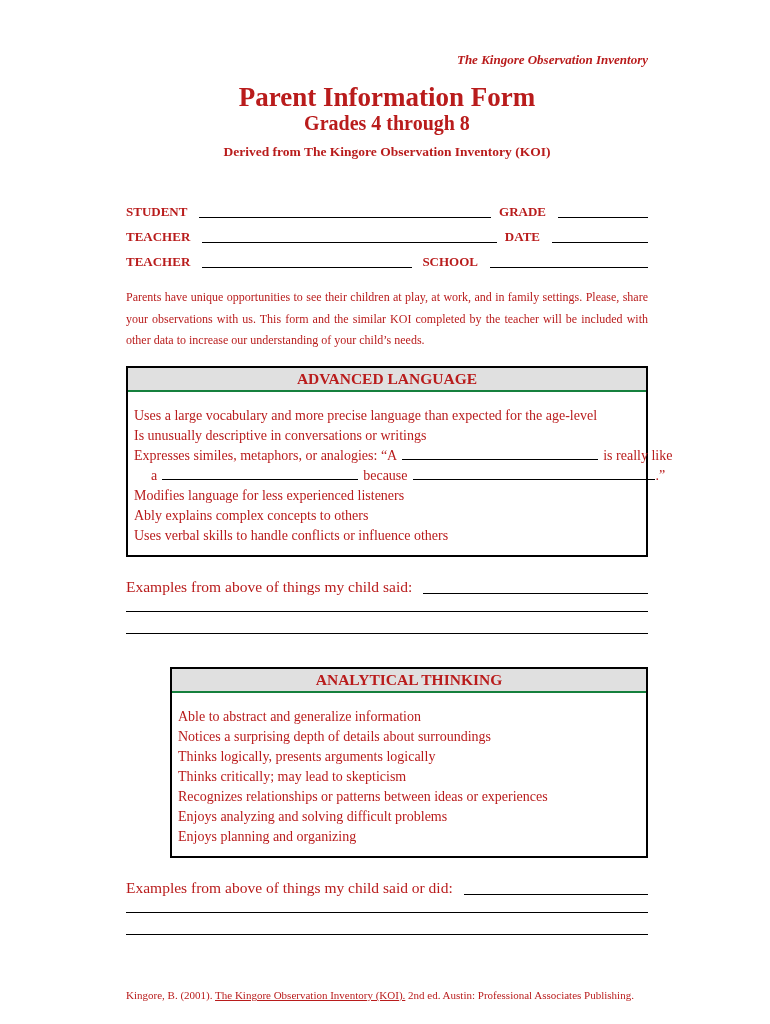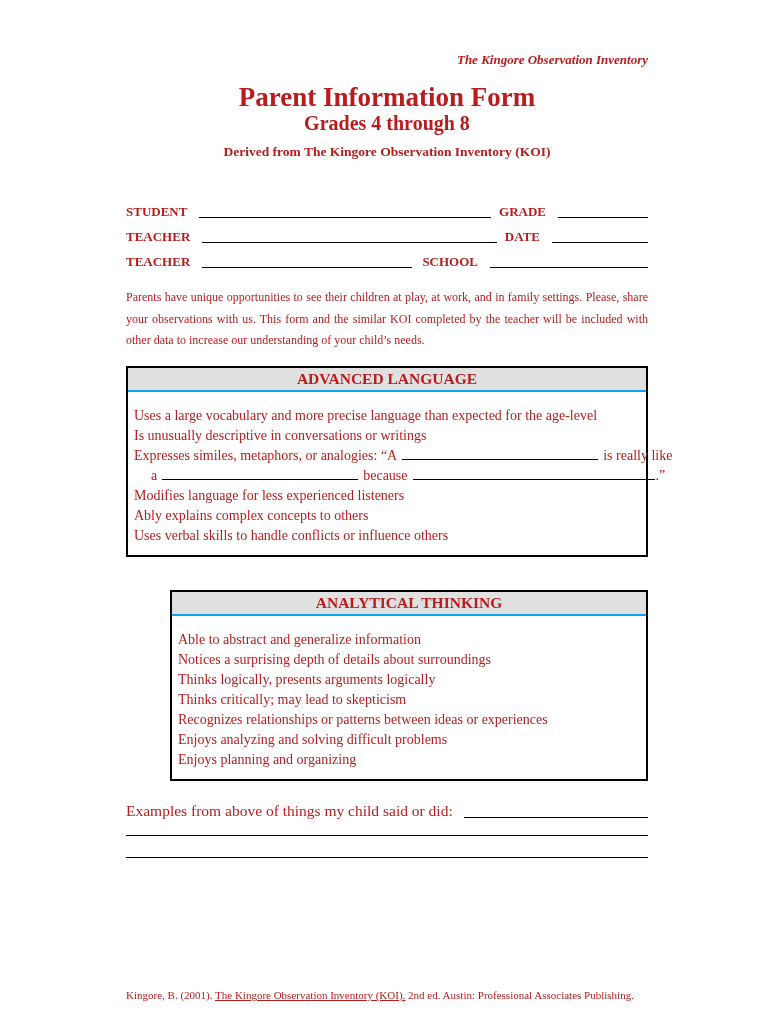--- a/index.html
+++ b/index.html
@@ -73,21 +73,21 @@
     line-height: 21.5px;
     text-align: justify;
   }
   .section-box {
     margin-top: 14px;
     border: 2px solid #000;
   }
   .section-box.second { margin-top: 33px; margin-left: 44px; }
   .section-header {
     background: #e0e0e0;
-    border-bottom: 2px solid #0ea5e9;
+    border-bottom: 2px solid #15803d;
     text-align: center;
     font-size: 15.5px;
     font-weight: bold;
     line-height: 19px;
     padding: 1px 0 2px 0;
   }
   .section-body {
     padding: 14px 8px 9px 6px;
     font-size: 14px;
     line-height: 20px;
@@ -174,20 +174,28 @@
       <div class="item">Uses a large vocabulary and more precise language than expected for the age-level</div>
       <div class="item">Is unusually descriptive in conversations or writings</div>
       <div class="item"><span>Expresses similes, metaphors, or analogies:  “A</span><span class="blank blank-analogy1"></span><span>is really like</span></div>
       <div class="item analogy-line2"><span>a</span><span class="blank blank-analogy2"></span><span>because</span><span class="blank blank-analogy3"></span><span>.”</span></div>
       <div class="item">Modifies language for less experienced listeners</div>
       <div class="item">Ably explains complex concepts to others</div>
       <div class="item">Uses verbal skills to handle conflicts or influence others</div>
     </div>
   </div>
 
+  <div class="examples">
+    <div class="examples-row">
+      <span class="examples-prompt">Examples from above of things my child said:</span>
+      <span class="examples-line"></span>
+    </div>
+    <div class="full-line first"></div>
+    <div class="full-line second"></div>
+  </div>
 
   <div class="section-box second">
     <div class="section-header">ANALYTICAL THINKING</div>
     <div class="section-body">
       <div class="item">Able to abstract and generalize information</div>
       <div class="item">Notices a surprising depth of details about surroundings</div>
       <div class="item">Thinks logically, presents arguments logically</div>
       <div class="item">Thinks critically; may lead to skepticism</div>
       <div class="item">Recognizes relationships or patterns between ideas or experiences</div>
       <div class="item">Enjoys analyzing and solving difficult problems</div>

